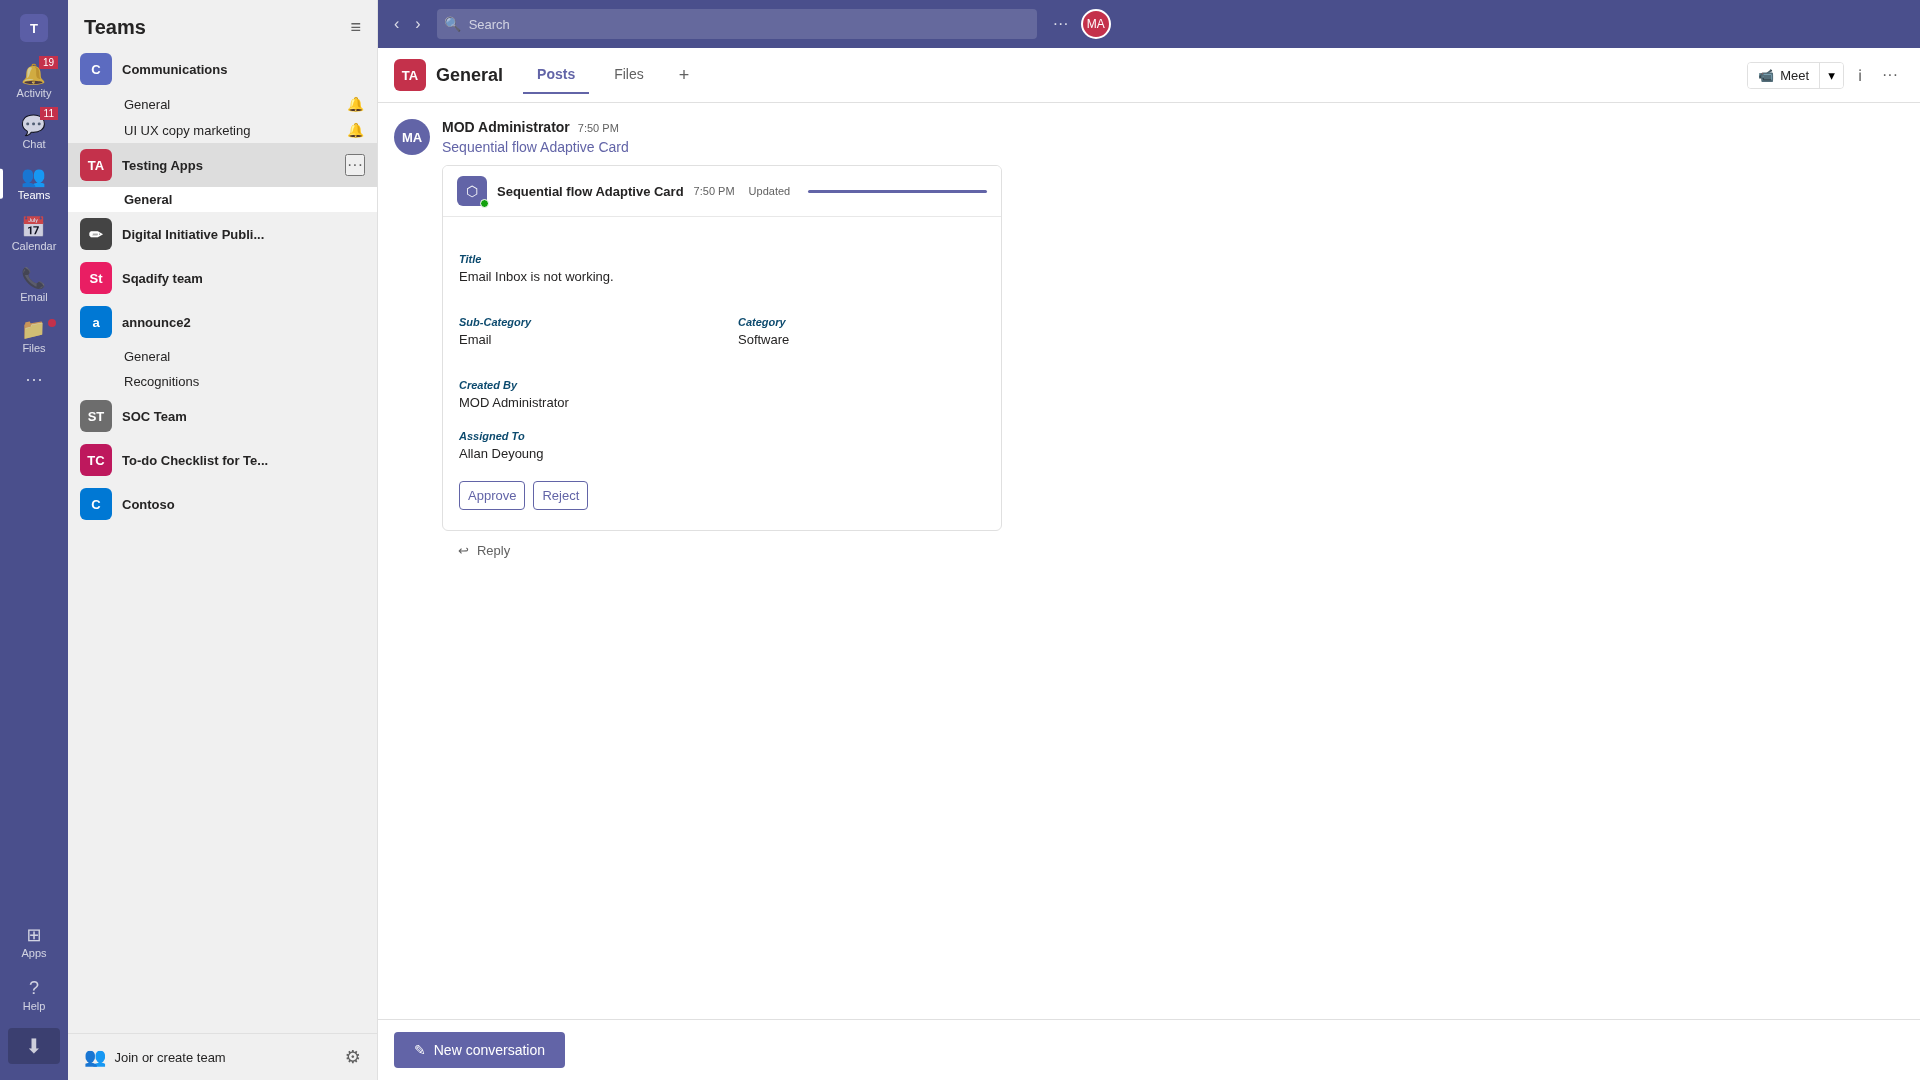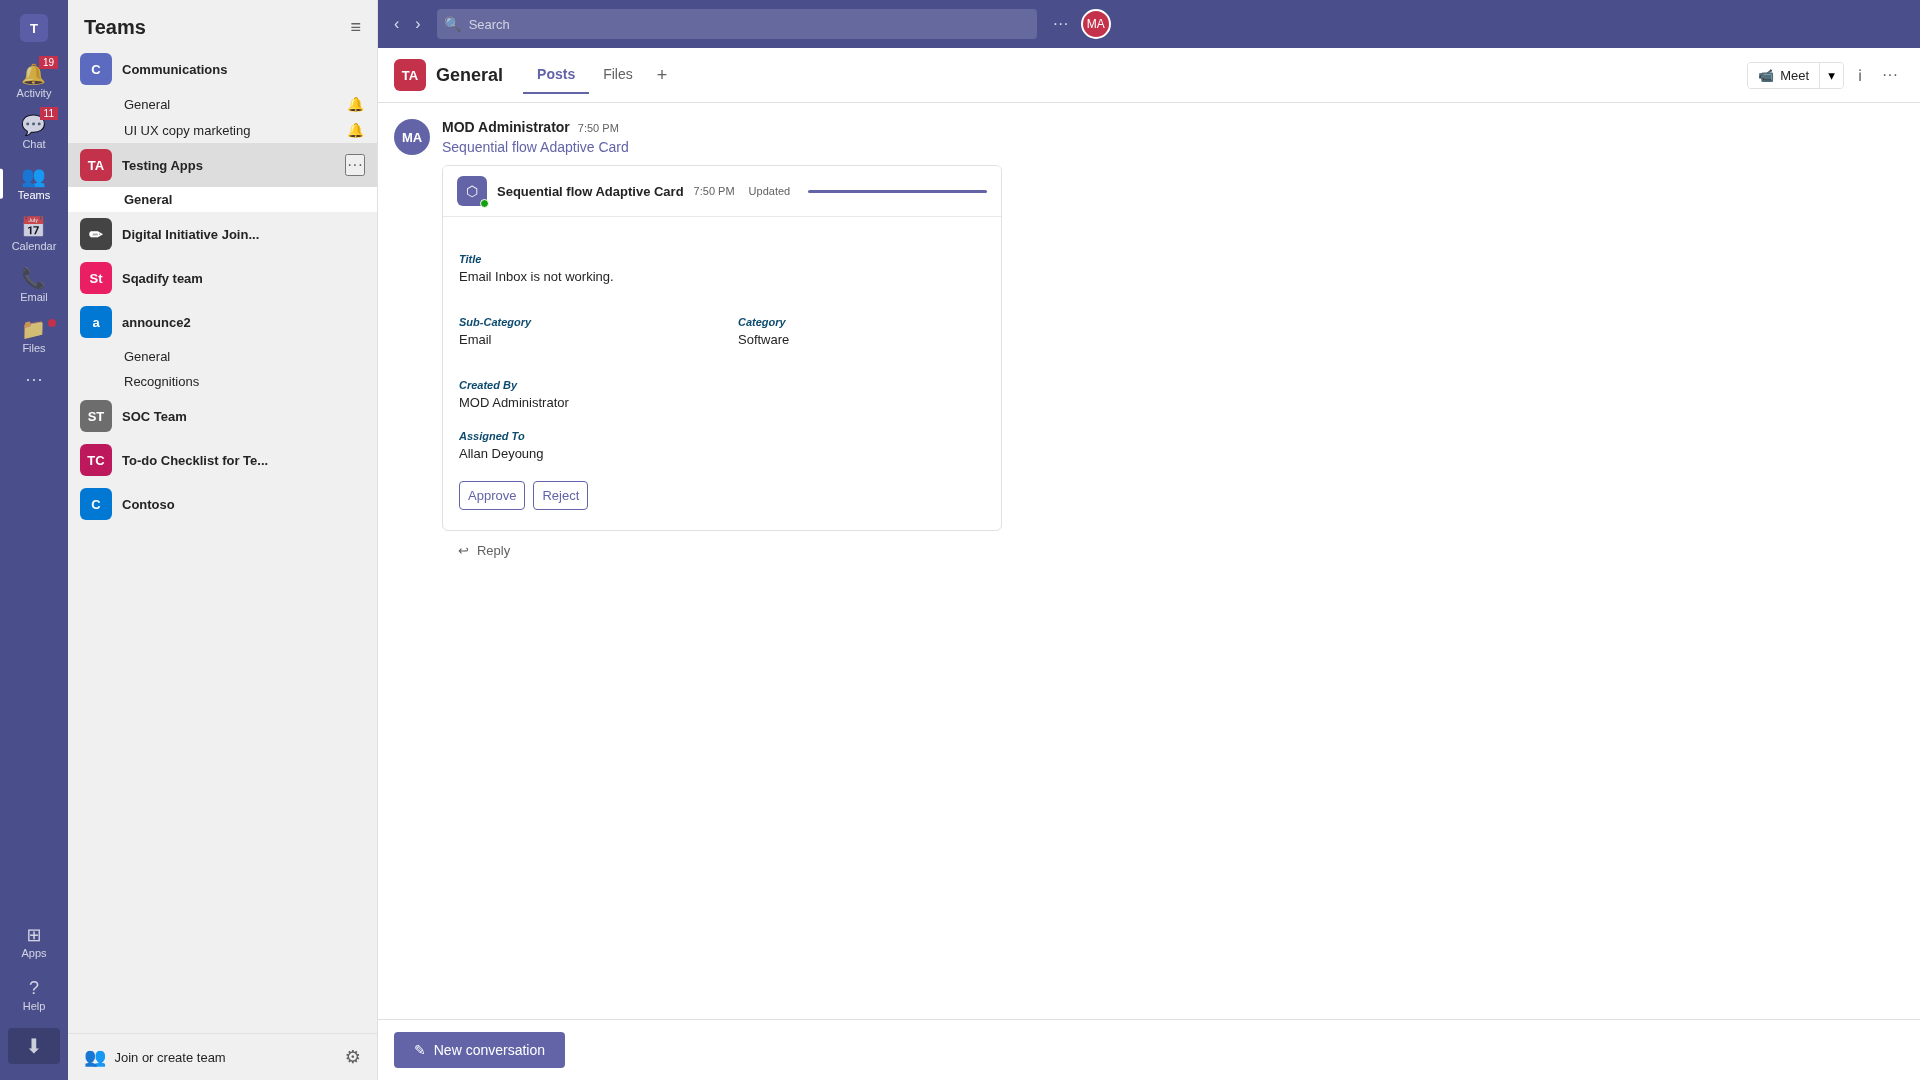--- a/index.html
+++ b/index.html
@@ -197,21 +197,21 @@
       display: flex;
       align-items: center;
       justify-content: center;
       color: #fff;
       font-size: 13px;
       font-weight: 600;
       margin-right: 10px;
       flex-shrink: 0;
     }
     .channel-title { font-size: 18px; font-weight: 600; color: #252424; margin-right: 20px; }
-    .channel-tabs { display: flex; align-items: center; gap: 0; flex: 1; }
+    .channel-tabs { display: flex; align-items: center; gap: 11px; flex: 1; }
     .tab-item {
       padding: 10px 14px;
       font-size: 14px;
       color: #616161;
       cursor: pointer;
       border-bottom: 2px solid transparent;
       position: relative;
     }
     .tab-item.active { color: #6264a7; border-bottom: 2px solid #6264a7; font-weight: 600; }
     .tab-add { padding: 8px 10px; color: #616161; cursor: pointer; font-size: 18px; }
@@ -439,21 +439,21 @@
       <div class="team-avatar" style="background:#c4314b;">TA</div>
       <span class="team-name">Testing Apps</span>
       <button class="team-more" style="opacity:1;">···</button>
     </div>
     <div class="channel-item active">
       <span class="channel-name">General</span>
     </div>
 
     <div class="team-item">
       <div class="team-avatar" style="background:#444;font-size:16px;">✏</div>
-      <span class="team-name">Digital Initiative Join...</span>
+      <span class="team-name">Digital Initiative Publi...</span>
       <button class="team-more">···</button>
     </div>
 
     <div class="team-item">
       <div class="team-avatar" style="background:#e91e63;">St</div>
       <span class="team-name">Sqadify team</span>
       <button class="team-more">···</button>
     </div>
 
     <div class="team-item">

